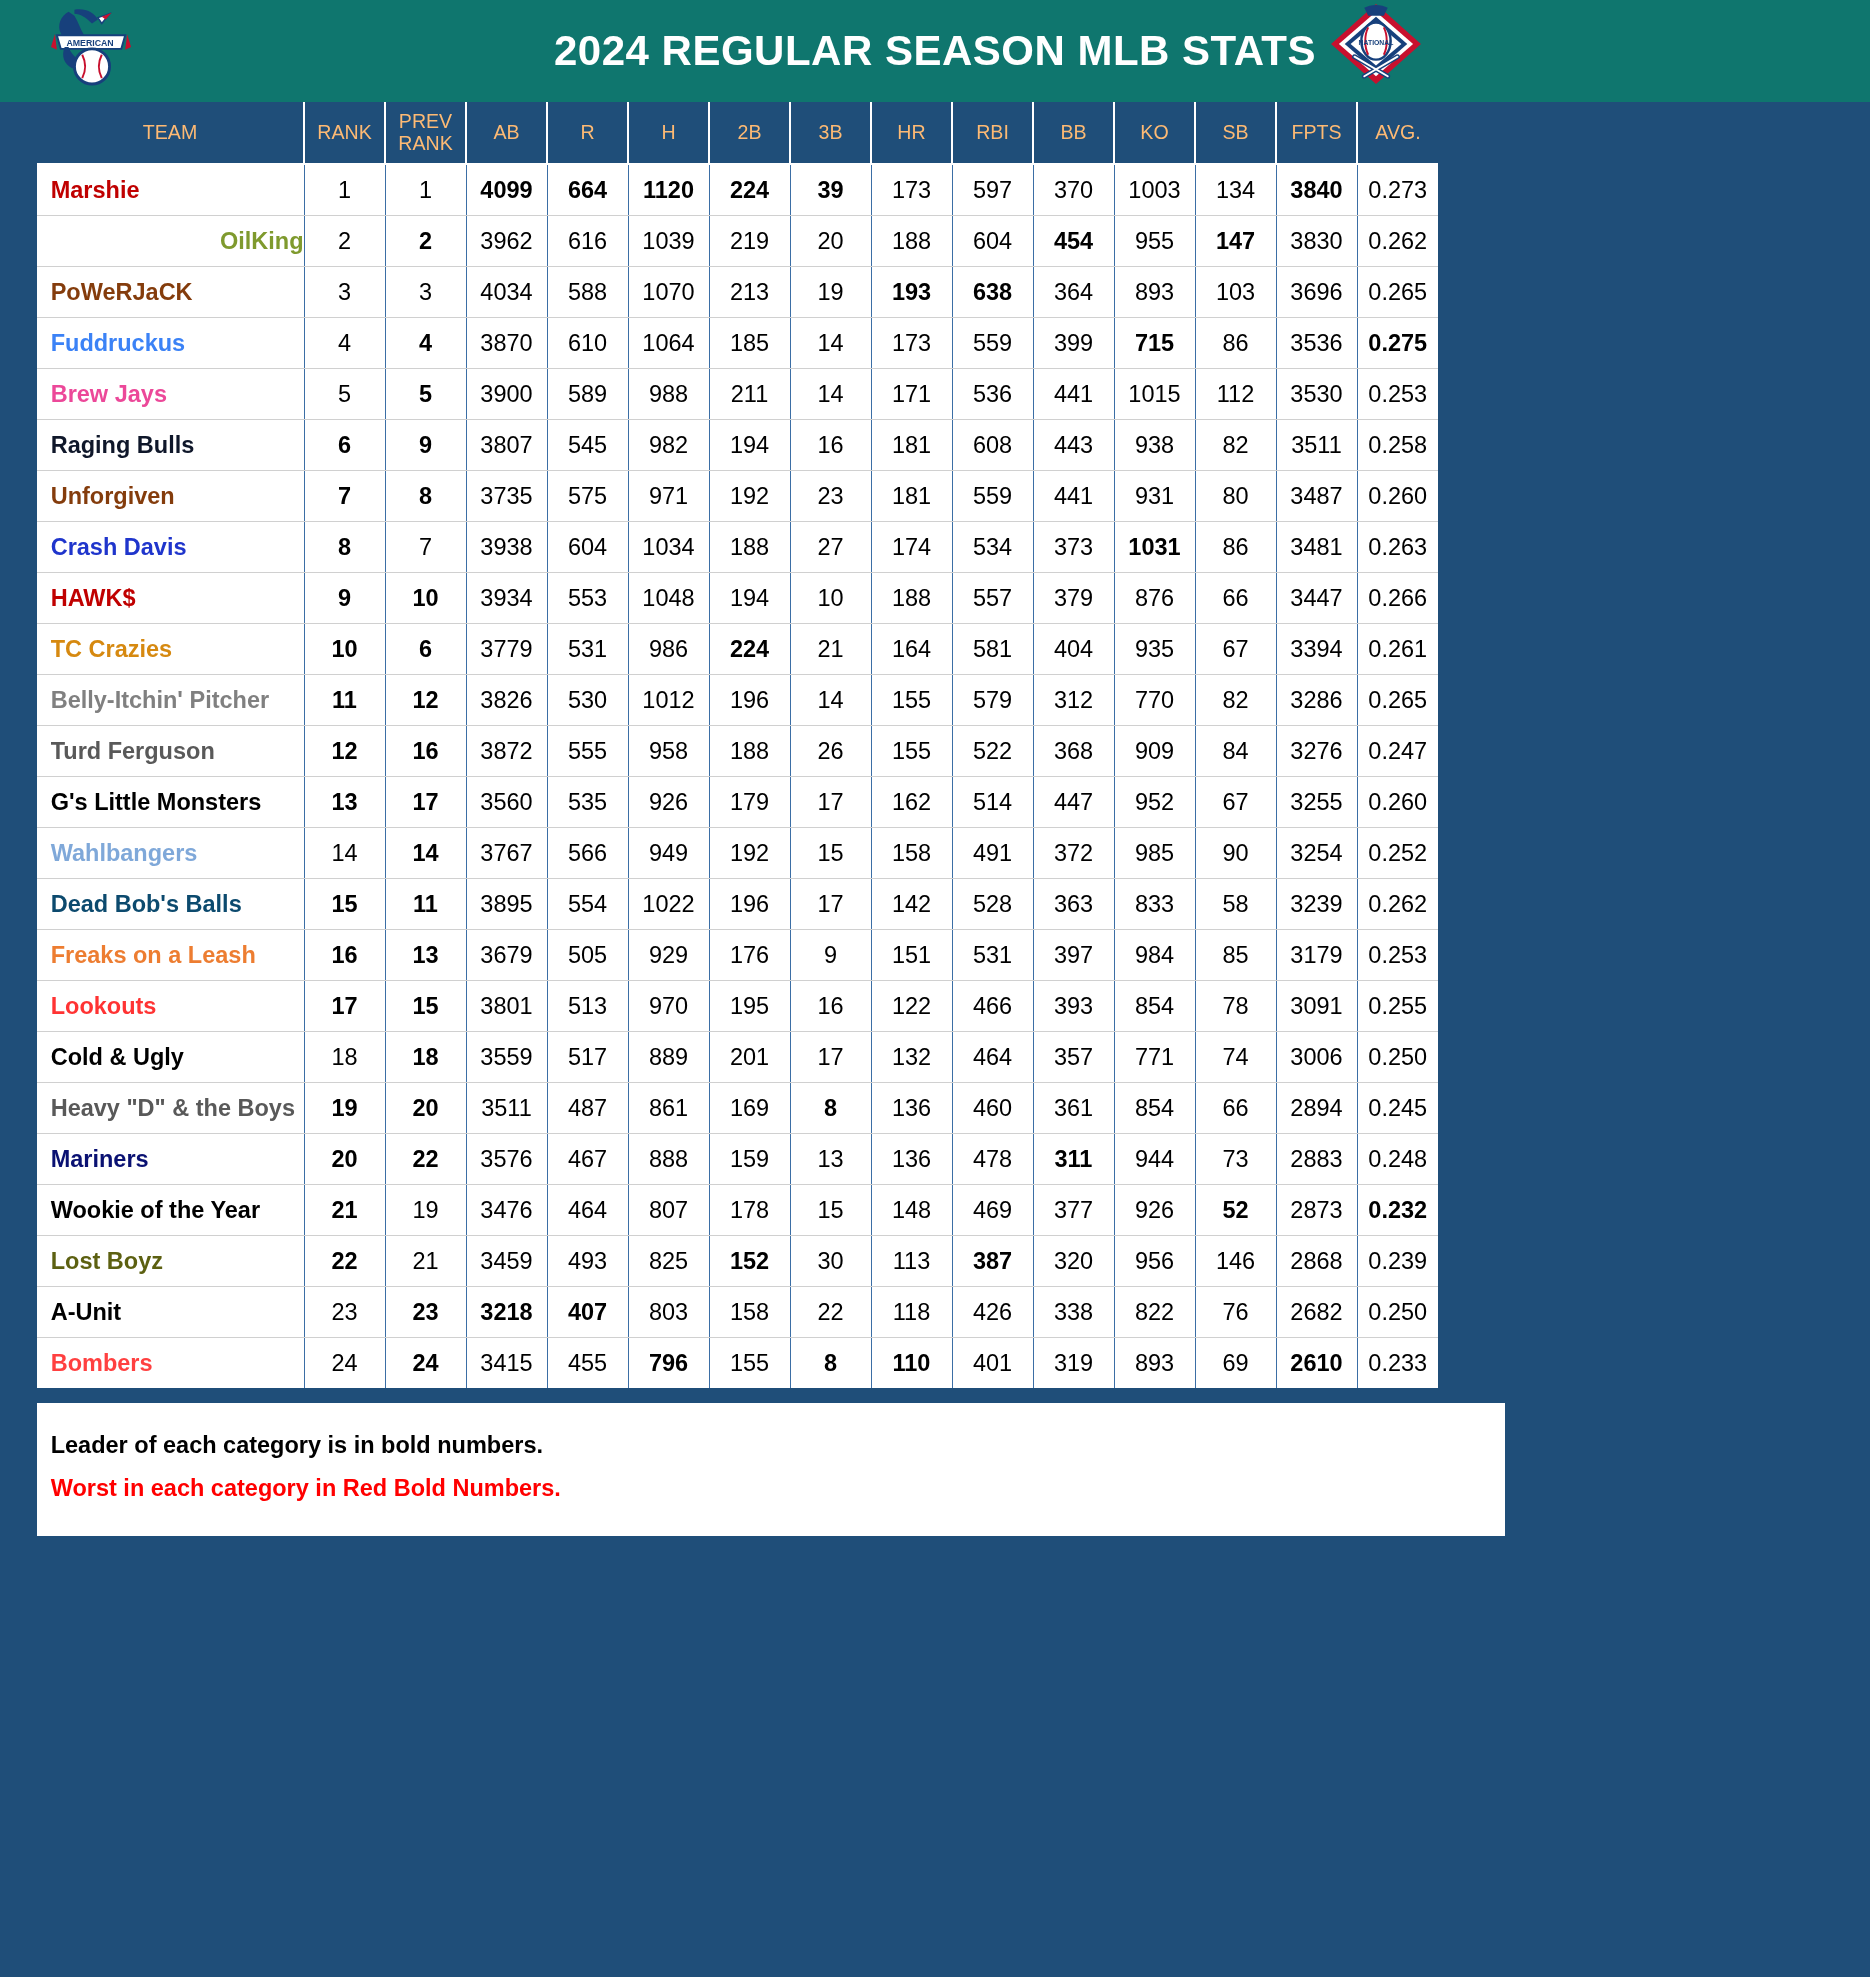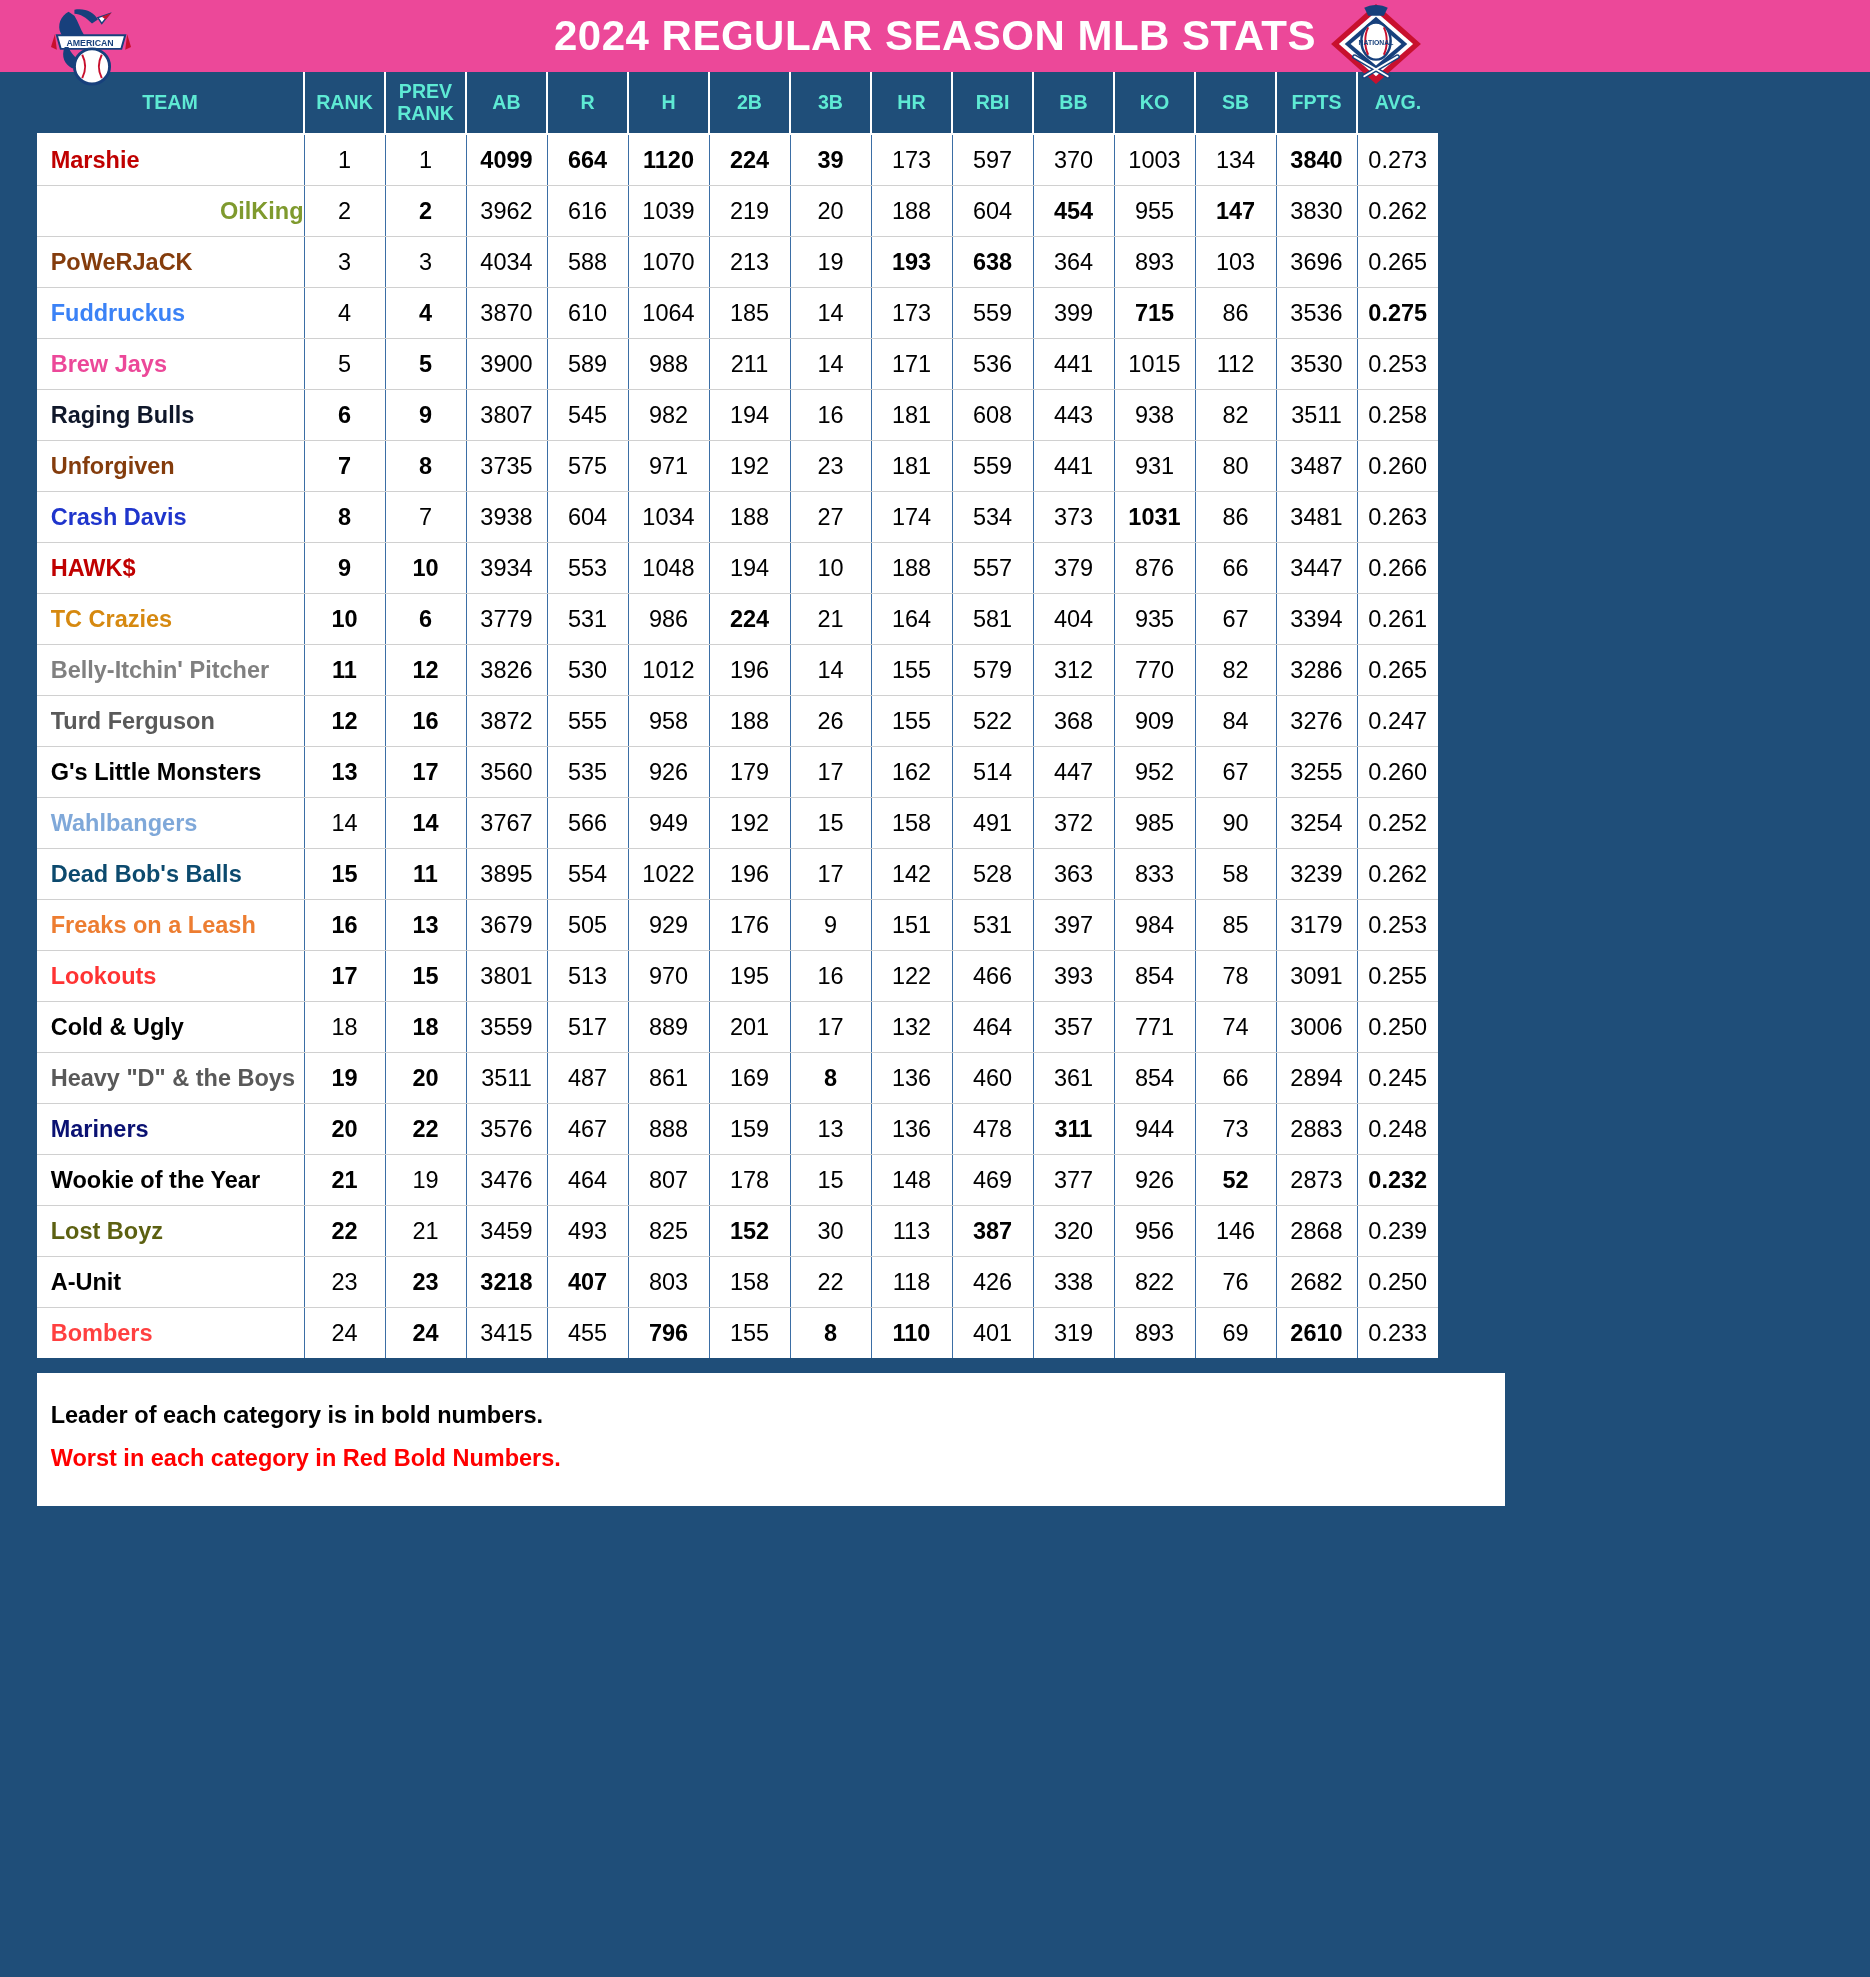--- a/index.html
+++ b/index.html
@@ -7,22 +7,22 @@
     width:1870px;height:1978px;
     background:#1f4e79;
     font-family:"Liberation Sans", sans-serif;
     overflow:hidden;
   }
   .page{position:relative;width:1870px;height:1978px;background:#1F4E79;box-sizing:border-box;}
 
   
   .banner{
     position:relative;
-    height:72px;
-    background:#ec4899;
+    height:102px;
+    background:#0f766e;
     display:flex;align-items:center;justify-content:center;
   }
   .banner-title{
     color:#ffffff;
     font-size:42px;
     font-weight:bold;
     letter-spacing:0.5px;
     font-family:"Liberation Sans", sans-serif;
     white-space:nowrap;
   }
@@ -33,23 +33,23 @@
   
   .table-wrap{padding:0 37px 0 37px;box-sizing:border-box;}
   table.stats{
     border-collapse:collapse;
     width:1382px;
     margin-left:0px;
     table-layout:fixed;
   }
   table.stats thead th{
     background:#1F4E79;
-    color:#5eead4;
+    color:#fdba74;
     font-size:19.6px;
-    font-weight:bold;
+    font-weight:normal;
     height:61px;
     border-right:2.9px solid #ffffff;
     border-bottom:2.9px solid #ffffff;
     text-align:center;
     vertical-align:middle;
     line-height:1.08;
     padding:0;
   }
   table.stats thead th:last-child{border-right:none;}
 

